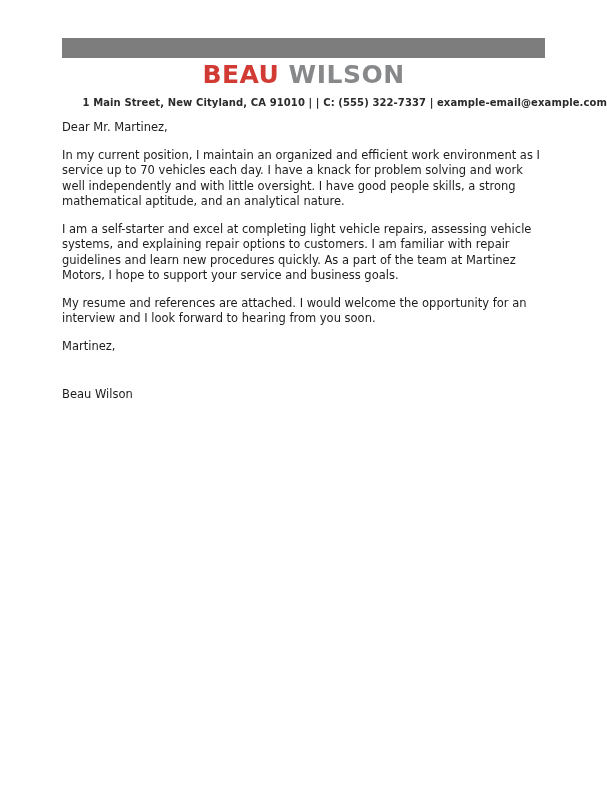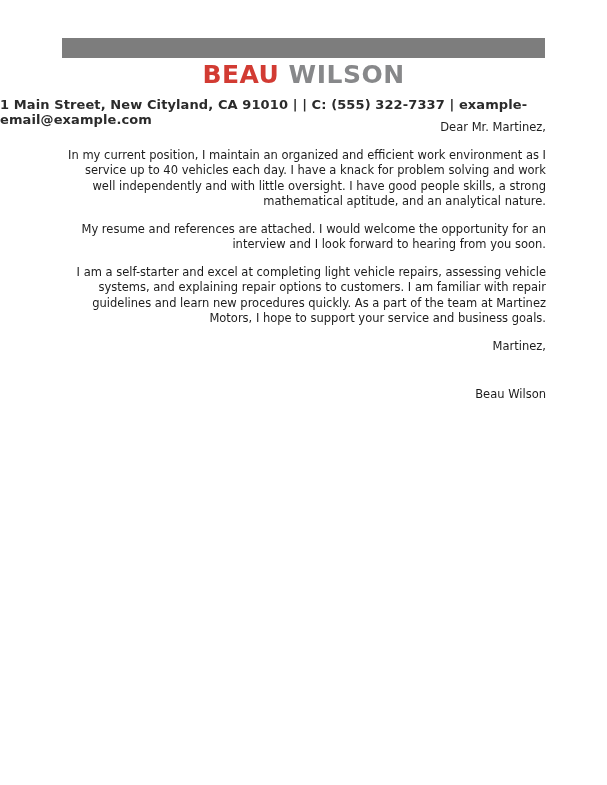--- a/index.html
+++ b/index.html
@@ -34,35 +34,34 @@
     letter-spacing: 0.5px;
     line-height: 30px;
   }
   .name-first { color: #d23b33; }
   .name-last  { color: #87888a; }
   .contact-line {
     position: absolute;
     left: 0;
     top: 97px;
     width: 607px;
-    text-align: left;
-    font-size: 13px;
+    text-align: right;
+    font-size: 10px;
     font-weight: bold;
     color: #2b2b2b;
     letter-spacing: 0.1px;
   }
   .letter-body {
     position: absolute;
     left: 62px;
     top: 120px;
     width: 484px;
     font-size: 11.5px;
     line-height: 15.5px;
     color: #1c1c1c;
-    text-align: right;
   }
   .letter-body p { margin-bottom: 12px; }
   .greeting { margin-bottom: 10px; }
   .closing { margin-bottom: 0; }
   .signature { margin-top: 33px; }
 </style>
 </head>
 <body>
 
 <div class="page">
@@ -71,20 +70,20 @@
 
   <div class="name-heading">
     <span class="name-first">BEAU</span>
     <span class="name-last">WILSON</span>
   </div>
 
   <div class="contact-line">1 Main Street, New Cityland, CA 91010 | | C: (555) 322-7337 | example-email@example.com</div>
 
   <div class="letter-body">
     <p class="greeting">Dear Mr. Martinez,</p>
-    <p>In my current position, I maintain an organized and efficient work environment as I service up to 40 vehicles each day. I have a knack for problem solving and work well independently and with little oversight. I have good people skills, a strong mathematical aptitude, and an analytical nature.</p>
+    <p>In my current position, I maintain an organized and efficient work environment as I service up to 70 vehicles each day. I have a knack for problem solving and work well independently and with little oversight. I have good people skills, a strong mathematical aptitude, and an analytical nature.</p>
+    <p>I am a self-starter and excel at completing light vehicle repairs, assessing vehicle systems, and explaining repair options to customers. I am familiar with repair guidelines and learn new procedures quickly. As a part of the team at Martinez Motors, I hope to support your service and business goals.</p>
     <p>My resume and references are attached. I would welcome the opportunity for an interview and I look forward to hearing from you soon.</p>
-    <p>I am a self-starter and excel at completing light vehicle repairs, assessing vehicle systems, and explaining repair options to customers. I am familiar with repair guidelines and learn new procedures quickly. As a part of the team at Martinez Motors, I hope to support your service and business goals.</p>
     <p class="closing">Martinez,</p>
     <p class="signature">Beau Wilson</p>
   </div>
 
 </div>
 
 </body></html>

